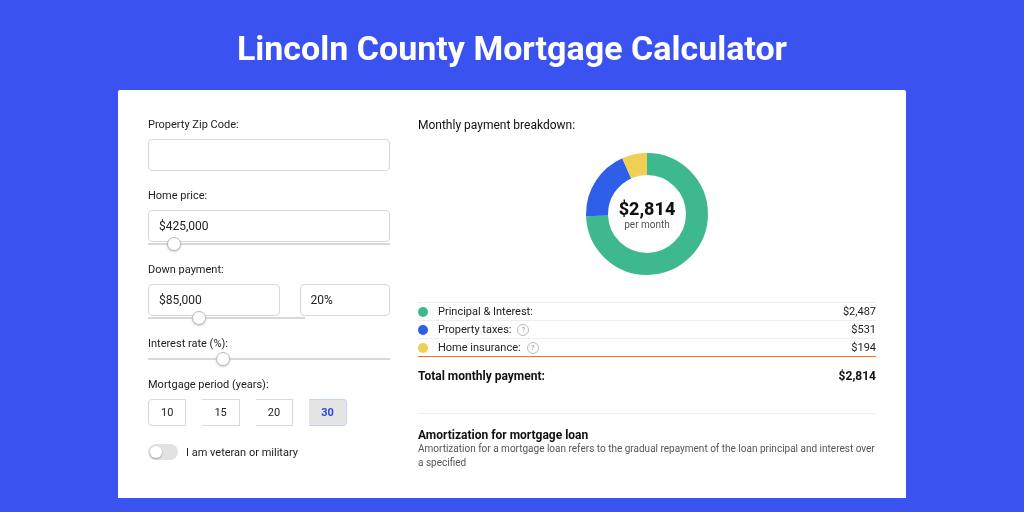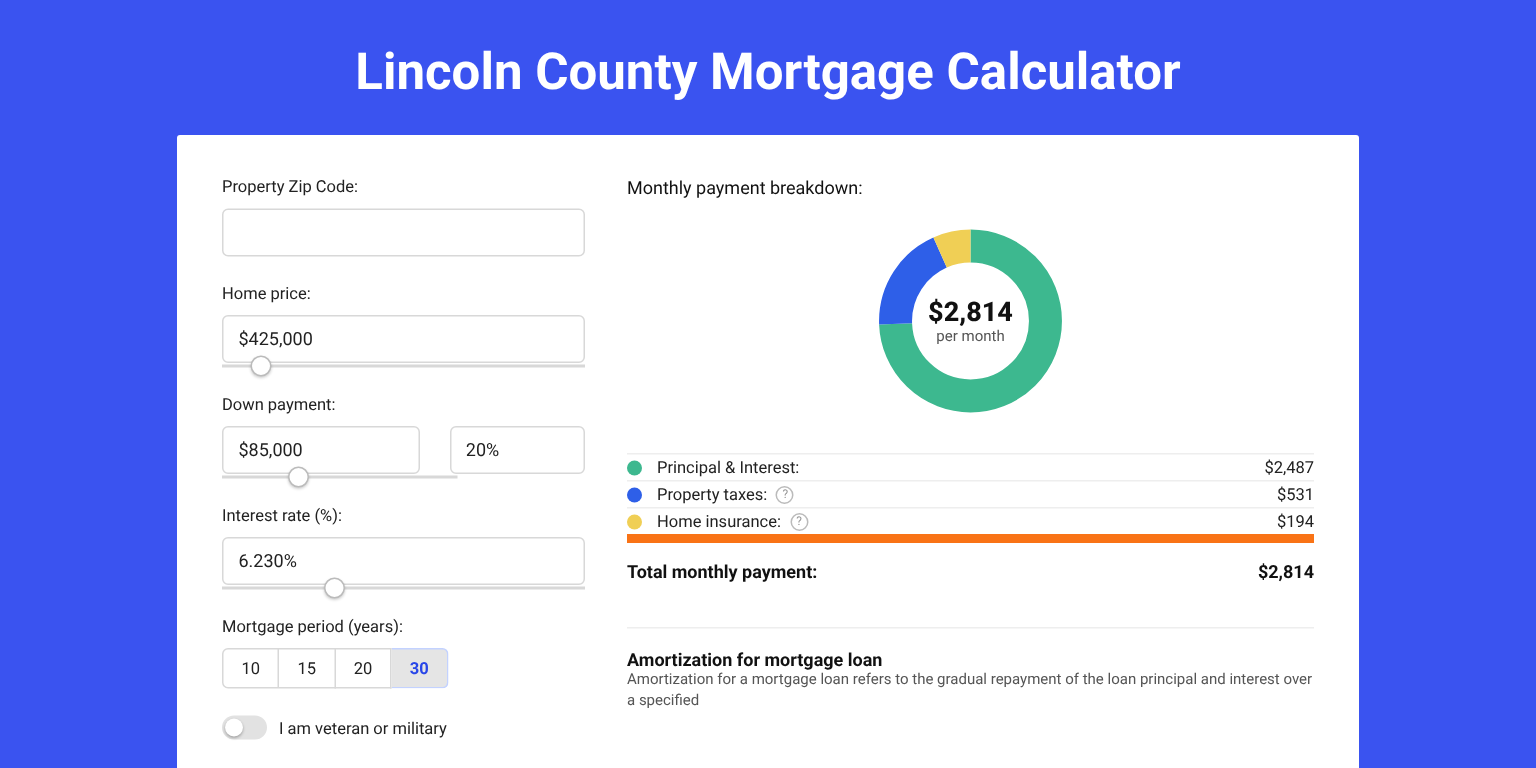--- a/index.html
+++ b/index.html
@@ -9,21 +9,21 @@
   .left{width:242px;flex-shrink:0}
   .right{flex:1}
   .field-label{font-size:11px;color:#222;margin-bottom:8px;display:block}
   .txt{width:100%;border:1px solid #d8d8d8;border-radius:4px;padding:8px 10px;font-size:12px;color:#222;background:#fff}
   .field{margin-bottom:18px;position:relative}
   .slider-track{height:2px;background:#d8d8d8;margin-top:1px;position:relative}
   .slider-thumb{position:absolute;top:-6px;width:14px;height:14px;border-radius:50%;background:#fff;border:1px solid #bbb;box-shadow:0 1px 2px rgba(0,0,0,.2)}
   .row2{display:flex;gap:20px}
   .row2 .txt:first-child{flex:1.6}
   .row2 .txt:last-child{flex:1}
-  .periods{display:flex;gap:0}
+  .periods{display:flex;gap:16px}
   .period-btn{border:1px solid #d8d8d8;background:#fff;font-size:11px;padding:6px 12px;color:#222;cursor:pointer}
   .period-btn+.period-btn{border-left:none}
   .period-btn:first-child{border-radius:4px 0 0 4px}
   .period-btn:last-child{border-radius:0 4px 4px 0}
   .period-btn.active{background:#e5e5e5;color:#2846e8;font-weight:700;border-color:#c3d2ff}
   .toggle-row{display:flex;align-items:center;gap:8px;margin-top:14px}
   .toggle{width:30px;height:16px;border-radius:10px;background:#e2e2e2;position:relative}
   .toggle::after{content:"";position:absolute;left:2px;top:2px;width:12px;height:12px;border-radius:50%;background:#fff;box-shadow:0 1px 2px rgba(0,0,0,.3)}
   .toggle-label{font-size:11px;color:#222}
   .section-title{font-size:12px;font-weight:400;color:#111;margin-bottom:16px}
@@ -35,21 +35,21 @@
   .donut-sub{font-size:10px;color:#555}
   .legend-row{display:flex;align-items:center;padding:2px 0;border-top:1px solid #eee;font-size:11px;color:#222}
   .legend-row:first-of-type{border-top:none}
   .dot{width:10px;height:10px;border-radius:50%;margin-right:10px;flex-shrink:0}
   .dot.g{background:#3db88f}
   .dot.b{background:#2e5fe8}
   .dot.y{background:#f0cf55}
   .legend-label{flex:1;display:flex;align-items:center;gap:6px}
   .info{width:12px;height:12px;border-radius:50%;border:1px solid #bbb;color:#999;font-size:8px;display:inline-flex;align-items:center;justify-content:center}
   .legend-val{font-weight:400}
-  .total-row{display:flex;align-items:center;padding:12px 0;border-top:6px solid #f97316;font-size:12px;font-weight:700;color:#111}
+  .total-row{display:flex;align-items:center;padding:12px 0;border-top:1px solid #f97316;font-size:12px;font-weight:700;color:#111}
   .total-row .legend-label{flex:1}
   .amort{margin-top:18px;border-top:1px solid #eee;padding-top:14px}
   .amort-title{font-size:12px;font-weight:700;color:#111;}
   .amort-text{font-size:10px;color:#555;line-height:1.4}
 </style>
 </head>
 <body>
 
 <h1 class="page-title">Lincoln County Mortgage Calculator</h1>
 
@@ -75,21 +75,20 @@
         <input class="txt" value="$85,000" style="">
         <input class="txt" value="20%" style="">
       </div>
       <div class="slider-track" style="width:65%">
         <div class="slider-thumb" style="left:28%"></div>
       </div>
     </div>
 
     <div class="field">
       <label class="field-label">Interest rate (%):</label>
-      <input class="txt" value="6.230%" style="">
       <div class="slider-track">
         <div class="slider-thumb" style="left:28%"></div>
       </div>
     </div>
 
     <div class="field">
       <label class="field-label">Mortgage period (years):</label>
       <div class="periods">
         <button class="period-btn">10</button>
         <button class="period-btn">15</button>

